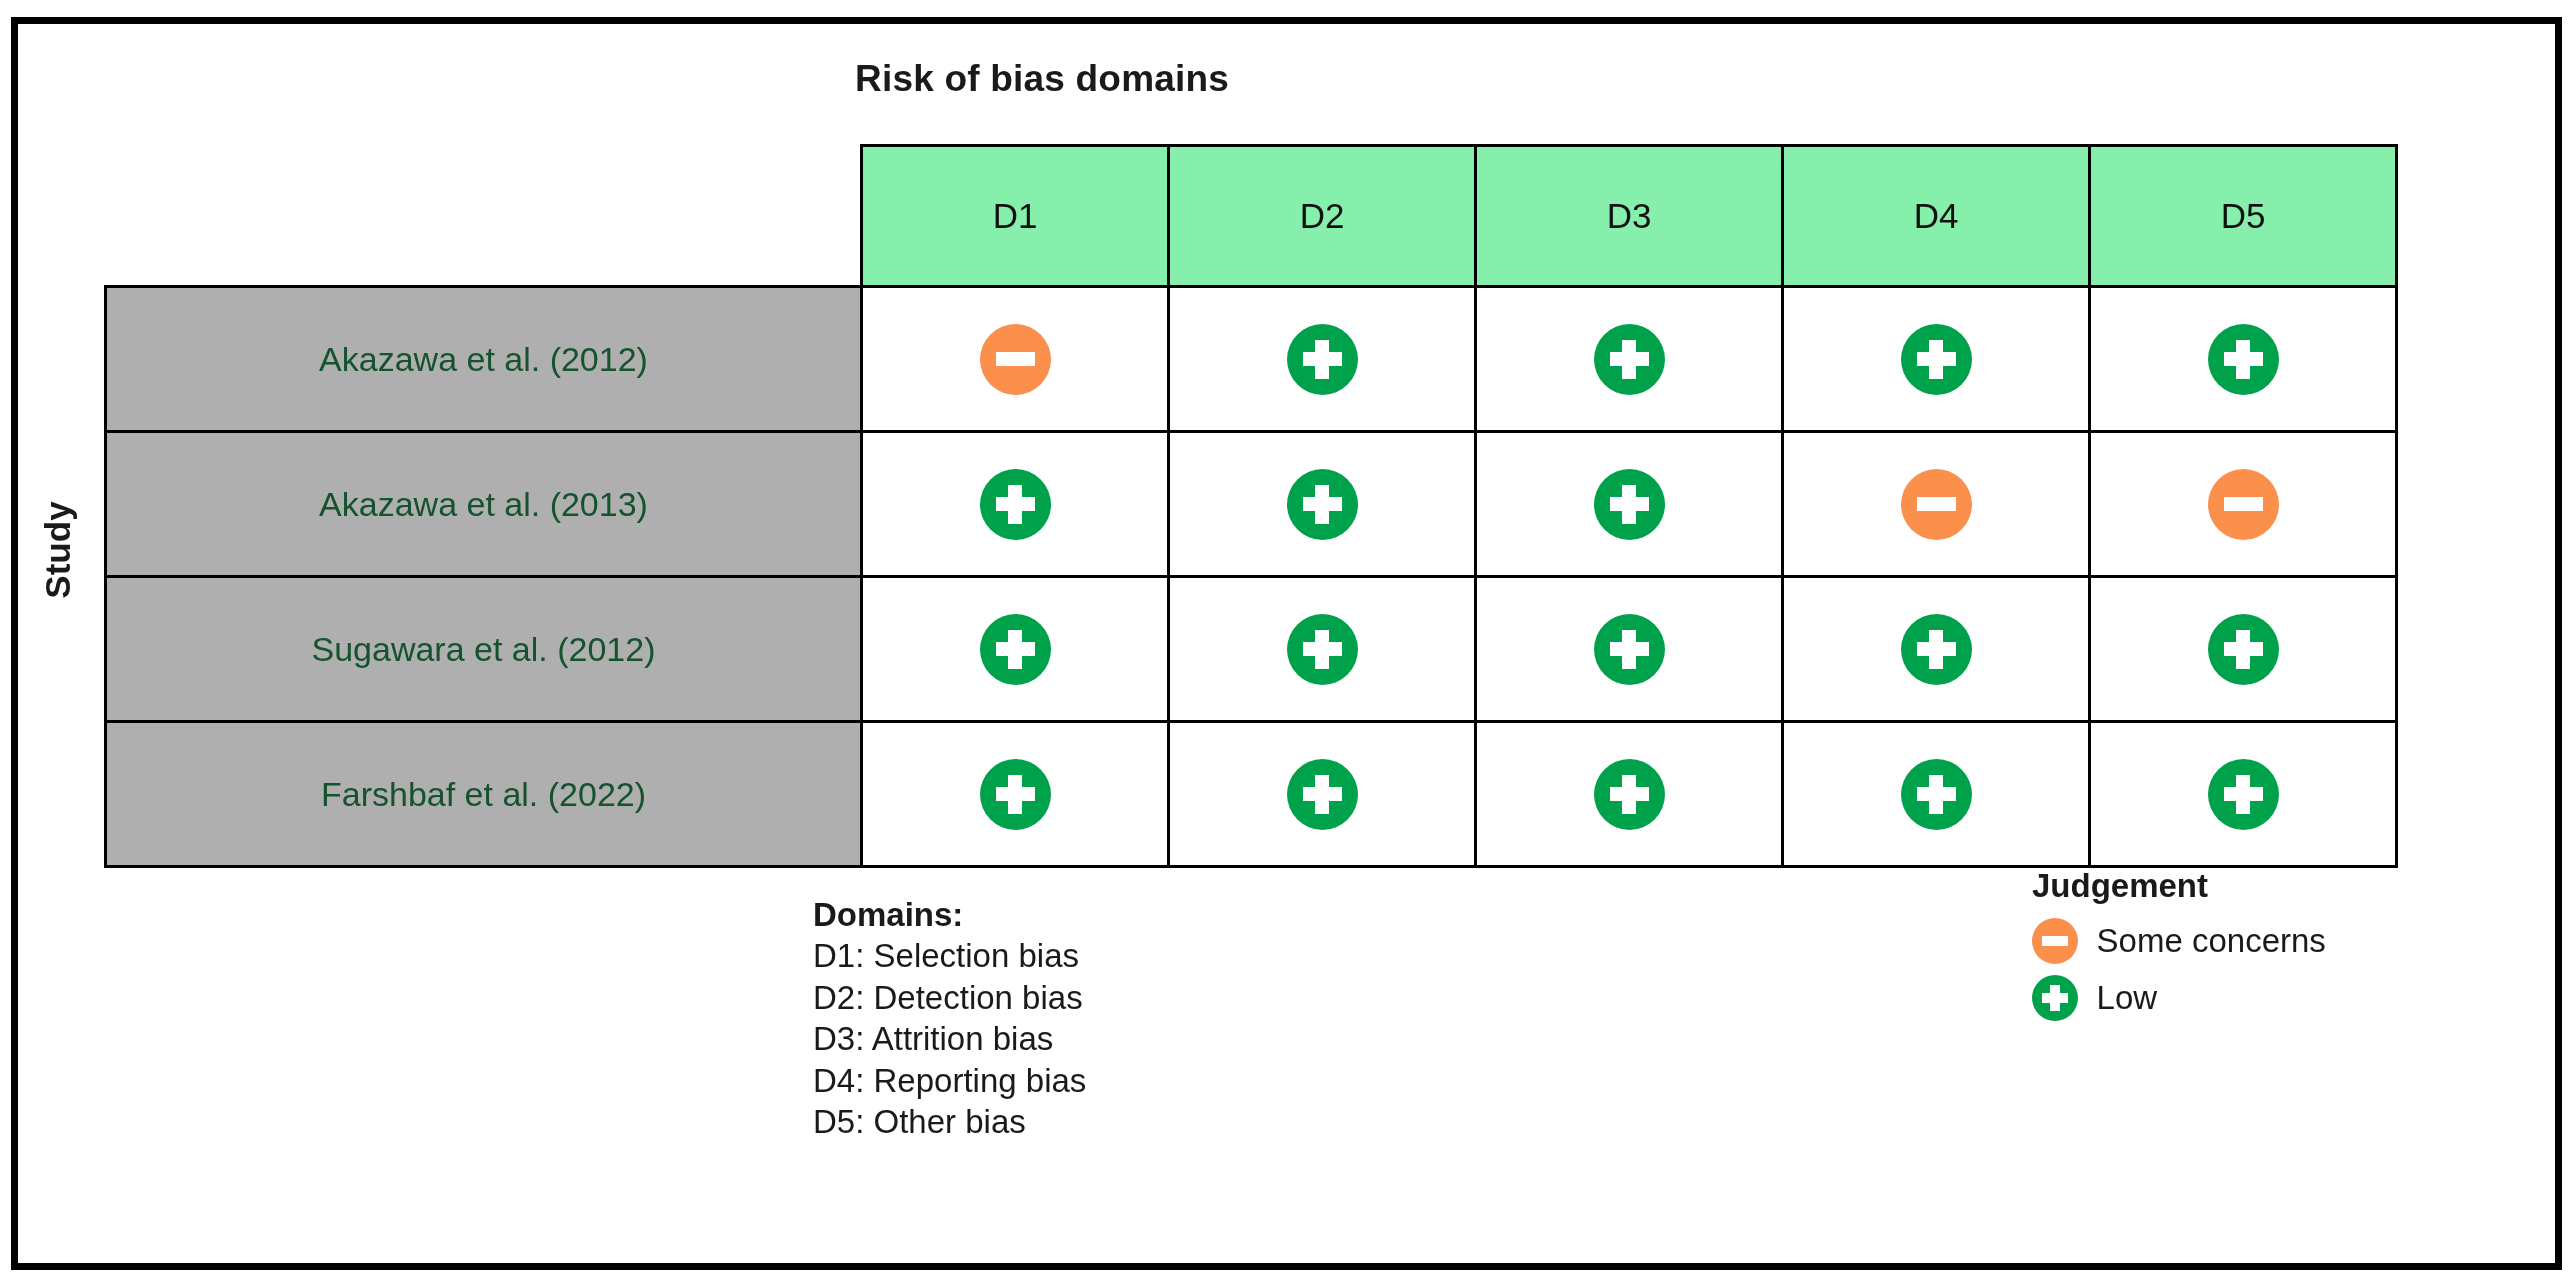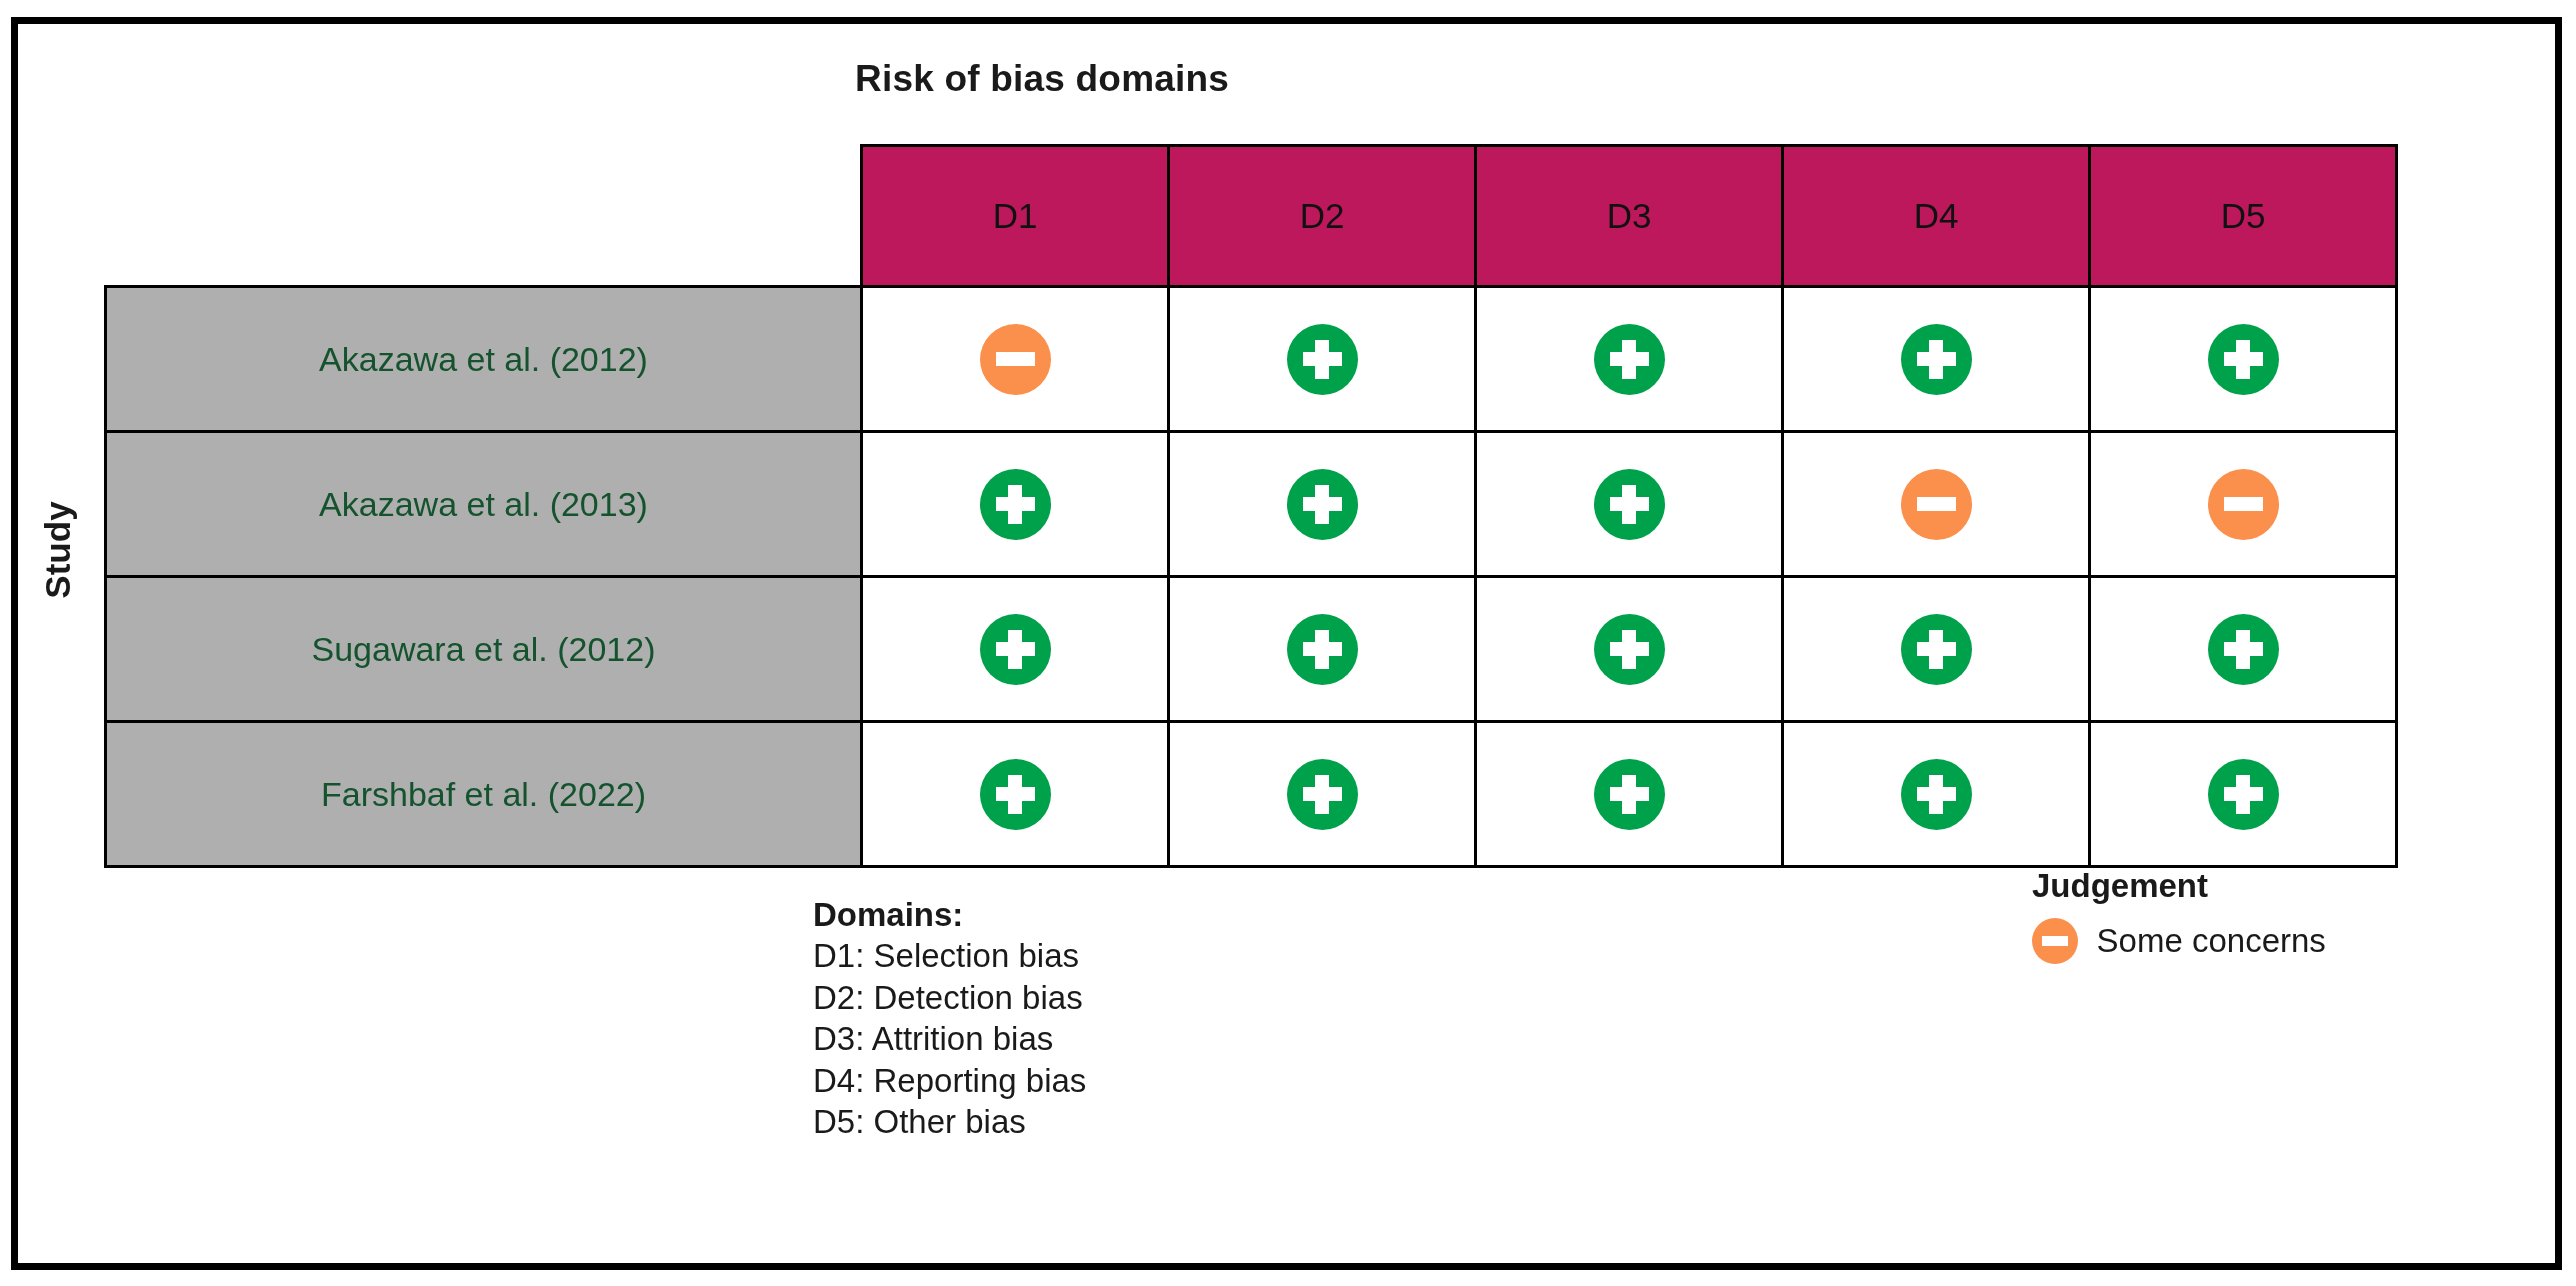--- a/index.html
+++ b/index.html
@@ -74,21 +74,21 @@
   }
   .col-study { width: 756px; }
   .col-domain { width: 307px; }
 
   .hdr-blank {
     background: transparent;
     border: none;
     height: 138px;
   }
   .hdr-domain {
-    background: #be185d;
+    background: #86efac;
     border: 3.7px solid #000000;
     height: 138px;
     font-size: 35px;
     font-weight: normal;
     color: #111111;
     text-align: center;
     vertical-align: middle;
   }
   .cell-study {
     background: #afafaf;
@@ -315,16 +315,23 @@
   </div>
 
   <div class="judgement-legend">
     <div class="legend-heading">Judgement</div>
     <div class="legend-row">
       <span class="jicon some">
           <span class="bar-h"></span>
         </span>
       <span class="legend-label">Some concerns</span>
     </div>
+    <div class="legend-row">
+      <span class="jicon low">
+          <span class="bar-h"></span>
+          <span class="bar-v"></span>
+        </span>
+      <span class="legend-label">Low</span>
+    </div>
   </div>
 
 </div>
 
 
 </body></html>

